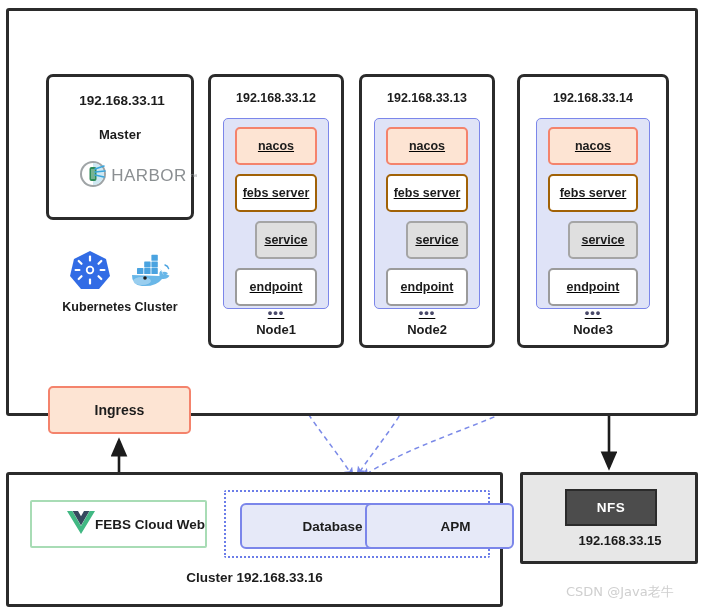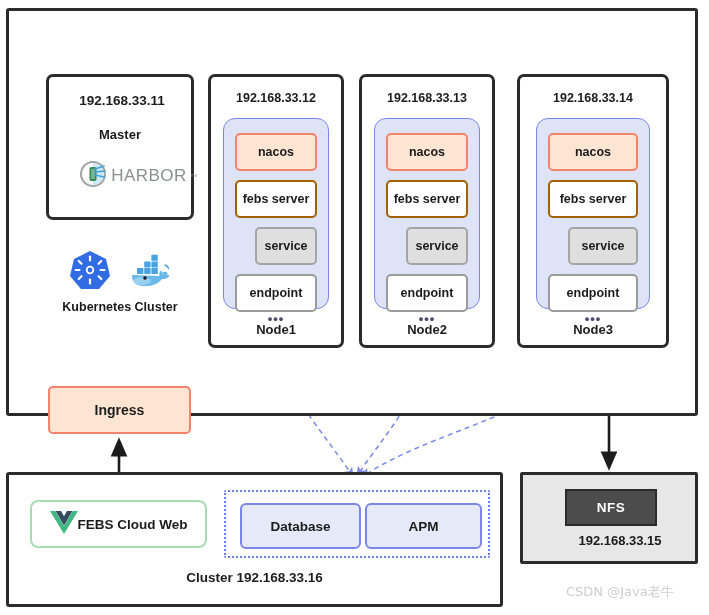--- a/index.html
+++ b/index.html
@@ -25,40 +25,40 @@
   .logos{left:46px;top:248px;width:148px;height:78px;}
   .logo-row{display:flex;align-items:center;justify-content:center;gap:12px;height:50px;}
   .cluster-label{text-align:center;font-size:12.5px;font-weight:bold;color:#1c1c1c;margin-top:2px;}
 
   
   .node-box{top:74px;width:136px;height:274px;border:3px solid #2b2b2b;border-radius:7px;background:#fff;}
   .node1{left:208px;}
   .node2{left:359px;}
   .node3{left:517px;width:152px;}
   .node-ip{position:absolute;left:0;right:0;top:14px;text-align:center;font-size:12.5px;font-weight:bold;color:#1c1c1c;}
-  .node-inner{position:absolute;left:12px;right:12px;top:41px;bottom:36px;border:1.5px solid #7b86ea;border-radius:12px;background:#dfe3f7;padding:14px 11px 4px 11px;}
+  .node-inner{position:absolute;left:12px;right:12px;top:41px;bottom:36px;border:1.5px solid #7b86ea;border-radius:5px;background:#dfe3f7;padding:8px 11px 4px 11px;text-decoration:underline;}
   .node3 .node-inner{left:16px;right:16px;}
   .svc{height:34px;border-radius:5px;display:flex;align-items:center;justify-content:center;font-size:12.5px;font-weight:bold;color:#1c1c1c;margin-bottom:9px;}
   .svc-nacos{background:#fde4d3;border:2px solid #f4836c;}
   .svc-febs{background:#fff;border:2px solid #a16207;}
   .svc-service{background:#dfdfdf;border:2px solid #a5a5a5;margin-left:20px;}
   .svc-endpoint{background:#fff;border:2px solid #9b9b9b;margin-bottom:2px;}
   .dots{text-align:center;font-size:13px;font-weight:bold;color:#4a4a6a;line-height:10px;letter-spacing:1px;}
   .node-name{position:absolute;left:0;right:0;bottom:8px;text-align:center;font-size:13px;font-weight:bold;color:#1c1c1c;}
 
   
   .ingress-box{left:48px;top:386px;width:143px;height:48px;border:2.5px solid #f4836c;border-radius:5px;background:#fde4d3;display:flex;align-items:center;justify-content:center;font-size:14px;font-weight:bold;color:#1c1c1c;}
 
   
-  .febs-web{left:30px;top:500px;width:177px;height:48px;border:2px solid #a8dcb5;border-radius:8px;background:#fff;display:flex;align-items:center;justify-content:center;}
+  .febs-web{left:30px;top:500px;width:177px;height:48px;border:2px solid #a8dcb5;border-radius:2px;background:#fff;display:flex;align-items:center;justify-content:flex-end;}
   .febs-web-label{font-size:13.5px;font-weight:bold;color:#1c1c1c;}
 
   
   .extend-dotted{left:224px;top:490px;width:266px;height:68px;border:2.5px dotted #6b7de8;border-radius:2px;background:#fff;}
-  .ext-item{position:absolute;top:11px;height:42px;border:2.5px solid #7b86ea;border-radius:6px;background:#e6e9f8;display:flex;align-items:center;justify-content:center;font-size:13.5px;font-weight:bold;color:#1c1c1c;}
+  .ext-item{position:absolute;top:11px;height:42px;border:2.5px solid #7b86ea;border-radius:6px;background:#e6e9f8;display:flex;align-items:center;justify-content:center;font-size:13.5px;font-weight:bold;color:#1c1c1c;padding-left:32px;}
   .ext-db{left:14px;width:117px;}
   .ext-apm{left:139px;width:113px;}
   .extend-label{left:6px;top:570px;width:497px;text-align:center;font-size:13.5px;font-weight:bold;color:#1c1c1c;}
 
   
   .nfs-badge{left:565px;top:489px;width:92px;height:37px;background:#4c4c4c;border:2px solid #2b2b2b;display:flex;align-items:center;justify-content:center;font-size:13.5px;font-weight:bold;color:#ffffff;letter-spacing:.5px;}
   .nfs-ip{left:520px;top:533px;width:200px;text-align:center;font-size:13px;font-weight:bold;color:#1c1c1c;}
 
   
   .watermark{left:566px;top:583px;font-size:13px;color:#cfcfcf;font-family:"DejaVu Sans",sans-serif;}

